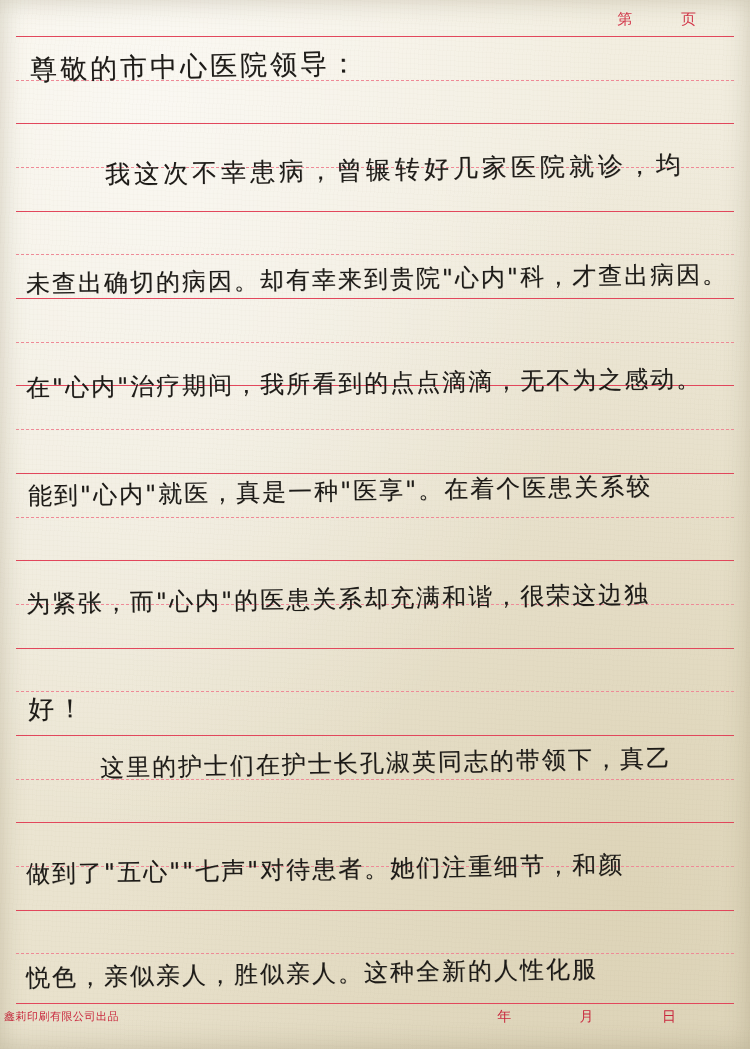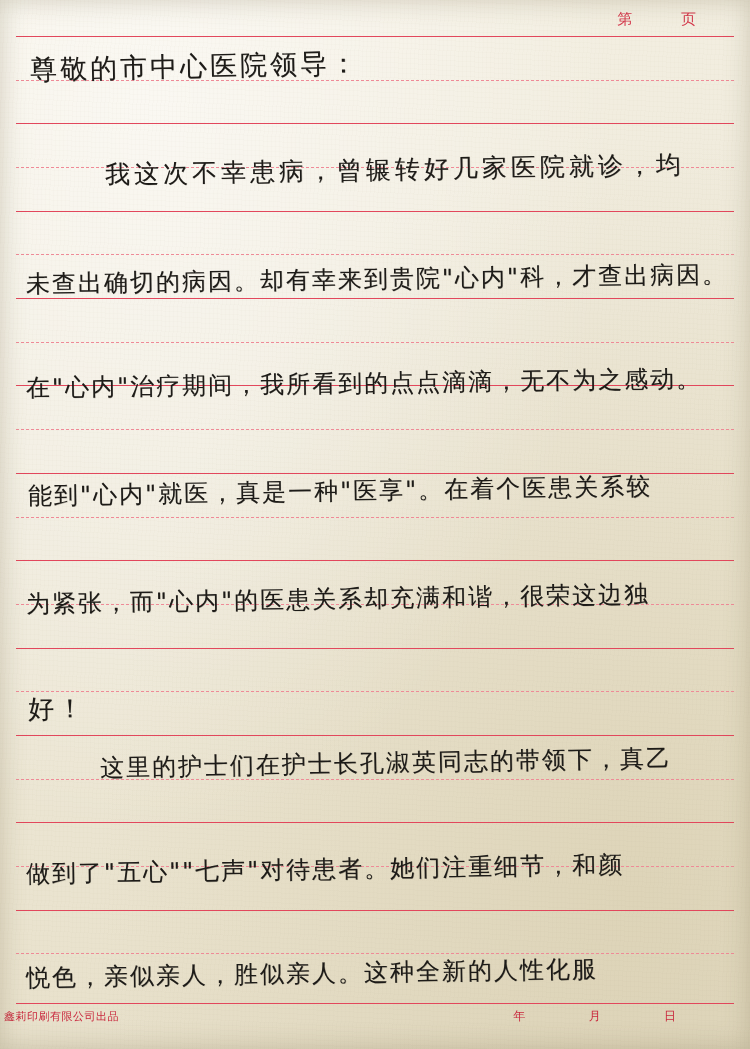--- a/index.html
+++ b/index.html
@@ -102,22 +102,22 @@
     color: #c9283d;
     font-size: 11px;
     font-family: "DejaVu Sans", sans-serif;
     letter-spacing: 0.5px;
   }
   #date-fields {
     position: absolute;
     right: 44px;
     top: 5px;
     color: #c9283d;
-    font-size: 12px;
-    font-family: Liberation Sans, sans-serif;
+    font-size: 14px;
+    font-family: Liberation Mono, monospace;
     letter-spacing: 30px;
   }
 
   
   #handwriting {
     position: absolute;
     inset: 0;
     pointer-events: none;
   }
   .hw {

